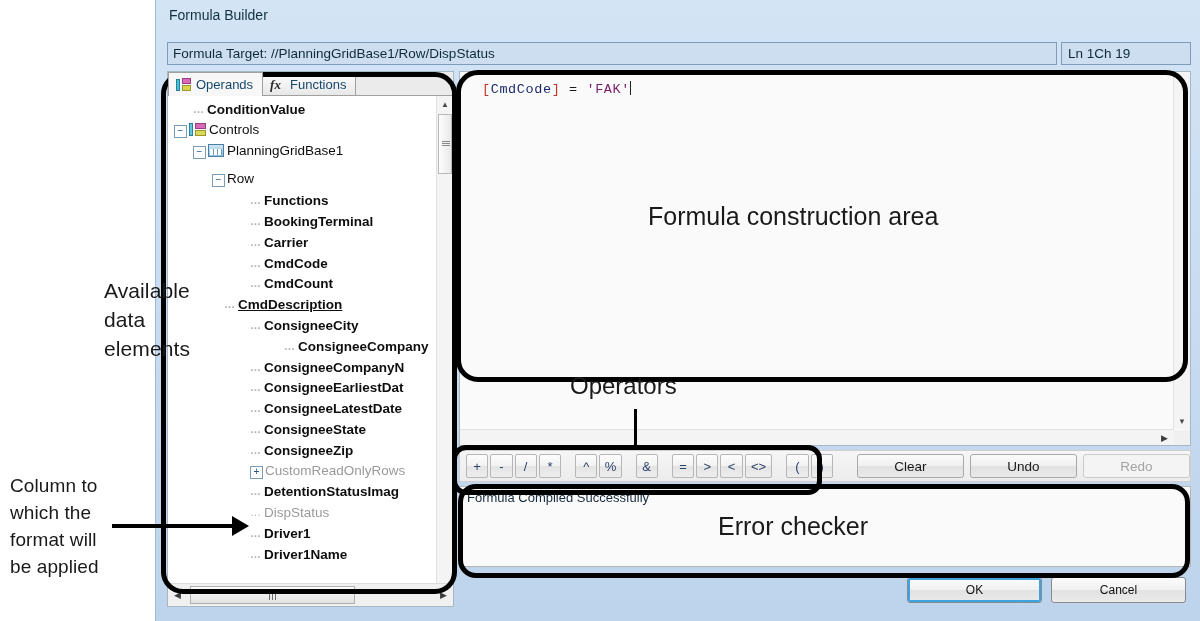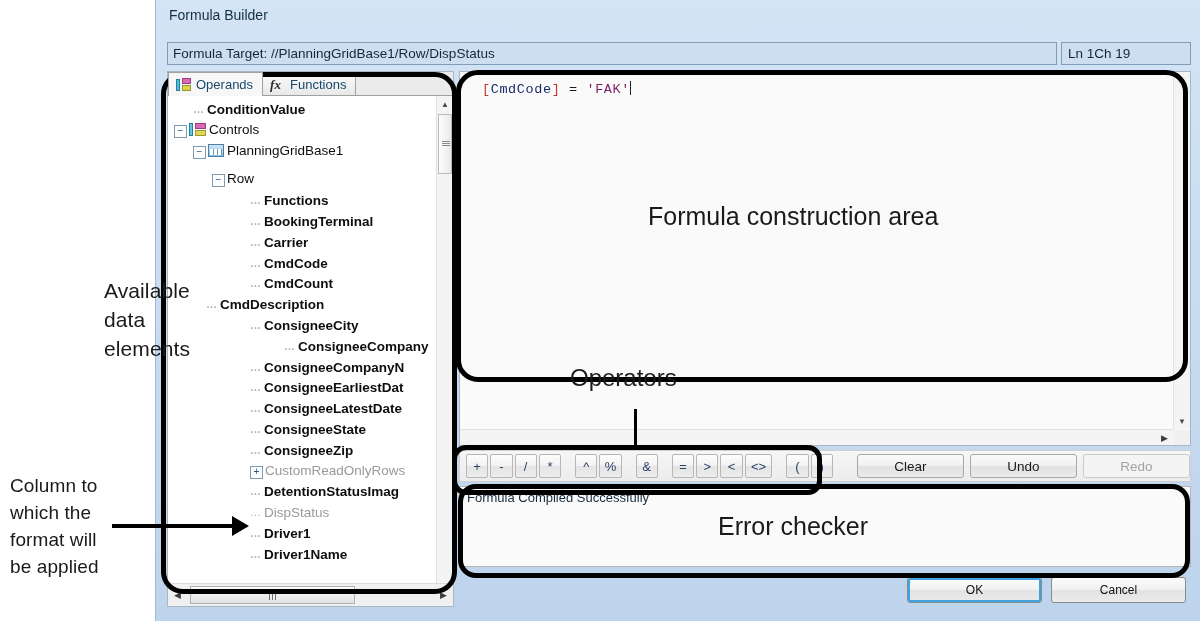--- a/index.html
+++ b/index.html
@@ -28,21 +28,21 @@
   #annot-available { left: 104px; top: 276px; width: 150px; }
   #annot-column    { left: 10px;  top: 472px; width: 140px; font-size: 19px; line-height: 27px;}
 
   .annot-mid {
     position: absolute;
     color: #1a1a1a;
     font-size: 25px;
     font-family: "Liberation Sans", sans-serif;
   }
   #annot-formula-area { left: 648px; top: 202px; }
-  #annot-operators    { left: 570px; top: 364px; font-size: 24px; }
+  #annot-operators    { left: 570px; top: 372px; font-size: 24px; }
   #annot-error        { left: 718px; top: 512px; }
 
   
   .leader {
     position: absolute;
     background: #000;
   }
   #op-leader-v { left: 634px; top: 409px; width: 3px; height: 39px; }
 
   #col-arrow-line { left: 112px; top: 524px; width: 128px; height: 4px; }
@@ -429,21 +429,21 @@
       <div id="tree">
           <div class="node bold" style="padding-left: 25px;"><span class="dots">…</span><span>ConditionValue</span></div>
           <div class="node" style="padding-left: 6px;"><span class="pm">−</span><span class="ctrl-icon"><span class="c1"></span><span class="c2"></span><span class="c3"></span></span><span>Controls</span></div>
           <div class="node" style="padding-left: 25px;"><span class="pm">−</span><span class="grid-icon"></span><span>PlanningGridBase1</span></div>
           <div class="node" style="padding-left: 44px; margin-top: 8px;"><span class="pm">−</span><span>Row</span></div>
           <div class="node bold" style="padding-left: 82px;"><span class="dots">…</span><span>Functions</span></div>
           <div class="node bold" style="padding-left: 82px;"><span class="dots">…</span><span>BookingTerminal</span></div>
           <div class="node bold" style="padding-left: 82px;"><span class="dots">…</span><span>Carrier</span></div>
           <div class="node bold" style="padding-left: 82px;"><span class="dots">…</span><span>CmdCode</span></div>
           <div class="node bold" style="padding-left: 82px;"><span class="dots">…</span><span>CmdCount</span></div>
-          <div class="node bold" style="padding-left: 38px;"><span class="dots">…</span><span>CmdDescription</span></div>
+          <div class="node bold" style="padding-left: 56px; text-decoration: underline;"><span class="dots">…</span><span>CmdDescription</span></div>
           <div class="node bold" style="padding-left: 82px;"><span class="dots">…</span><span>ConsigneeCity</span></div>
           <div class="node bold" style="padding-left: 116px;"><span class="dots">…</span><span>ConsigneeCompany</span></div>
           <div class="node bold" style="padding-left: 82px;"><span class="dots">…</span><span>ConsigneeCompanyN</span></div>
           <div class="node bold" style="padding-left: 82px;"><span class="dots">…</span><span>ConsigneeEarliestDat</span></div>
           <div class="node bold" style="padding-left: 82px;"><span class="dots">…</span><span>ConsigneeLatestDate</span></div>
           <div class="node bold" style="padding-left: 82px;"><span class="dots">…</span><span>ConsigneeState</span></div>
           <div class="node bold" style="padding-left: 82px;"><span class="dots">…</span><span>ConsigneeZip</span></div>
           <div class="node dim" style="padding-left: 82px;"><span class="pm">+</span><span>CustomReadOnlyRows</span></div>
           <div class="node bold" style="padding-left: 82px;"><span class="dots">…</span><span>DetentionStatusImag</span></div>
           <div class="node dim" style="padding-left: 82px;"><span class="dots">…</span><span>DispStatus</span></div>

